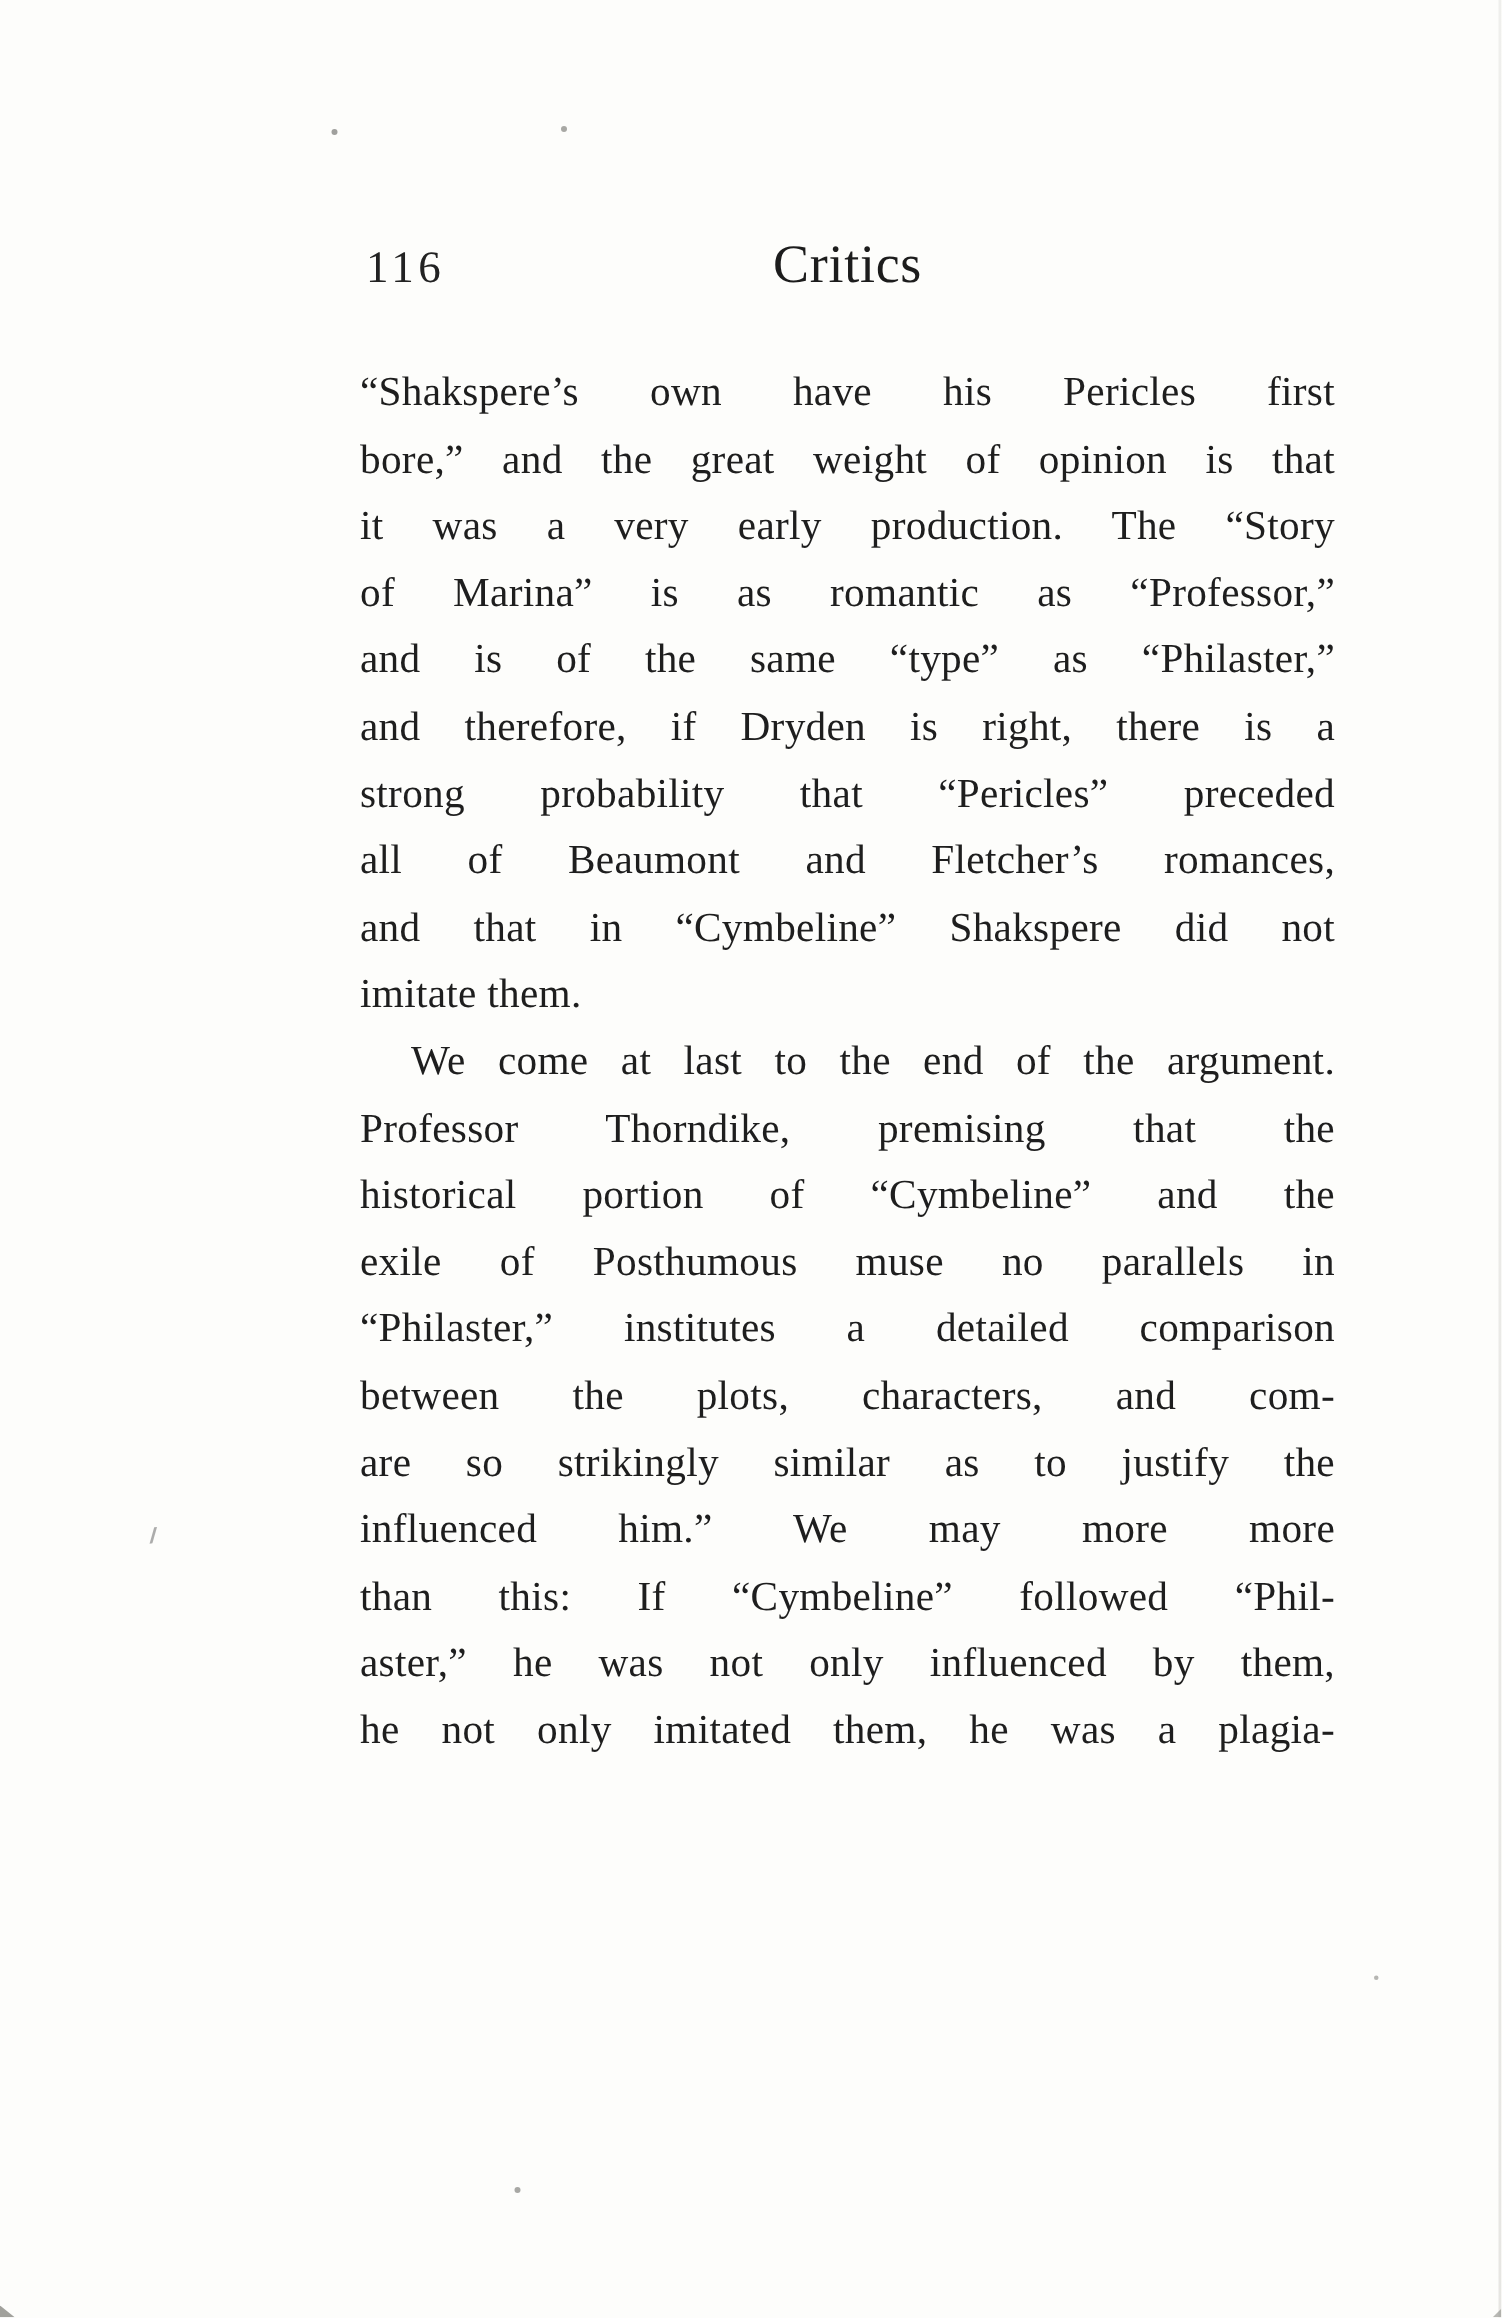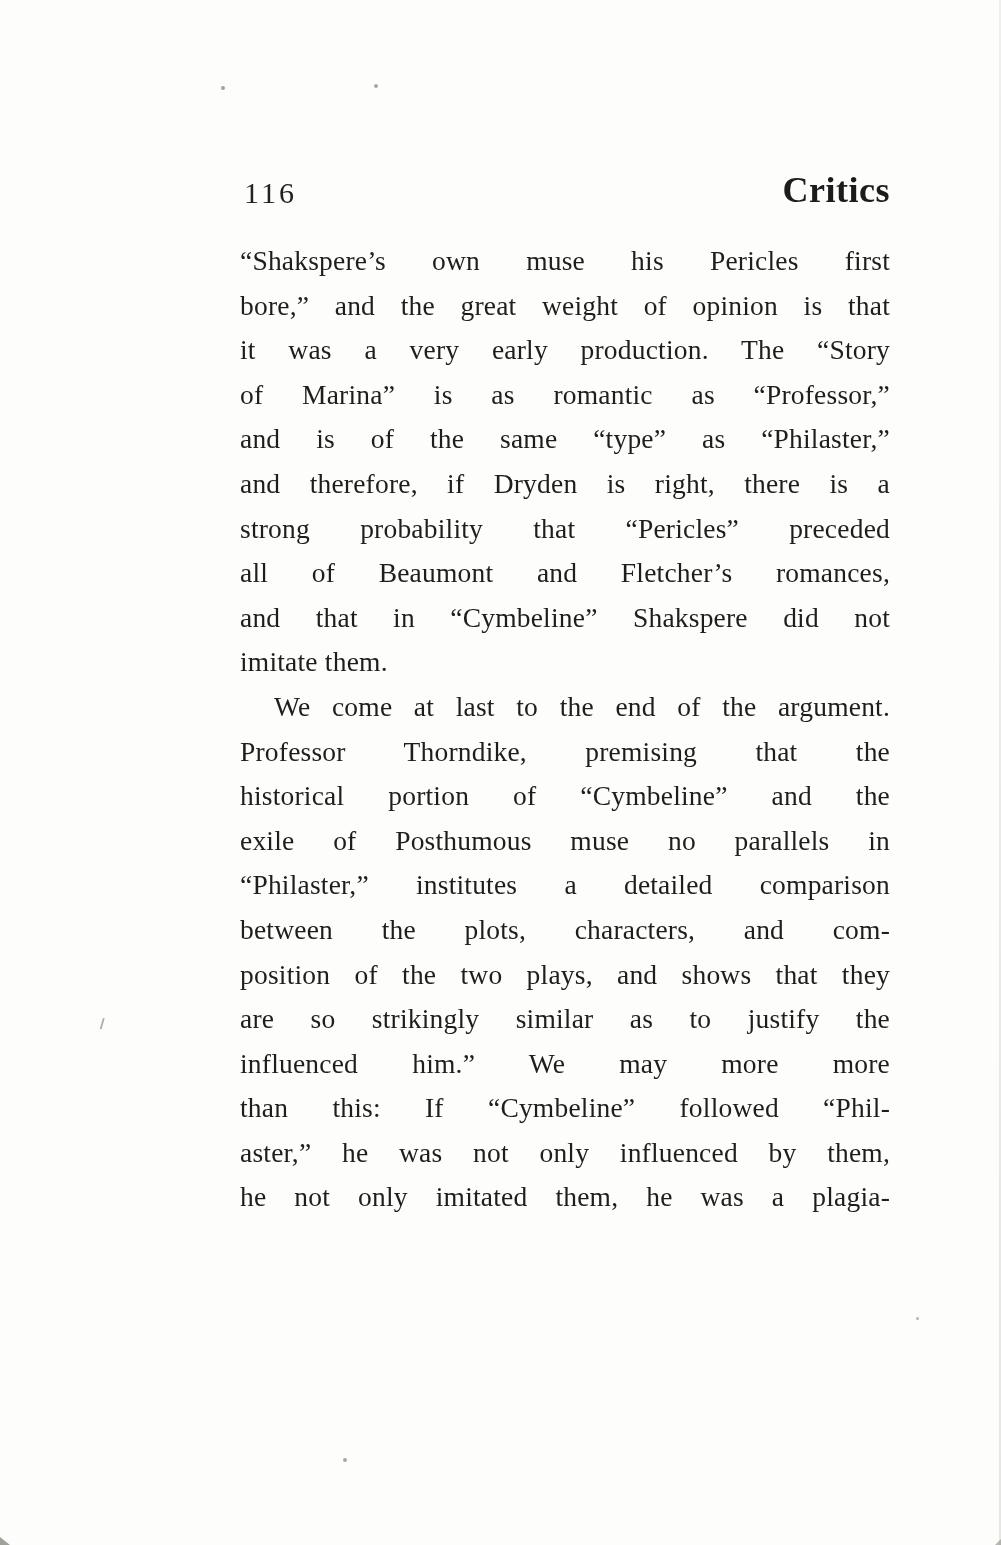--- a/index.html
+++ b/index.html
@@ -39,42 +39,41 @@
     right: 0; bottom: 0;
     width: 6px; height: 6px;
     background: #9a9a95;
     clip-path: polygon(100% 0, 100% 100%, 0 100%);
     opacity: .7;
   }
 
   .header-row {
     position: absolute;
     left: 240px;
-    top: 169px;
+    top: 155px;
     width: 650px;
     height: 48px;
   }
   .page-number {
     position: absolute;
     left: 4px;
     top: 7px;
     font-size: 30px;
     letter-spacing: 3px;
     color: #222;
   }
   .running-title {
     position: absolute;
     left: 0;
     top: 0;
     width: 100%;
-    text-align: right;
+    text-align: center;
     font-size: 36px;
     letter-spacing: 0.5px;
     color: #1c1c1c;
-    font-weight: bold;
   }
 
   .text-block {
     position: absolute;
     left: 240px;
     top: 239px;
     width: 650px;
   }
   .line {
     height: 44.6px;
@@ -128,40 +127,39 @@
   <div class="mark-left"></div>
 
   <div class="header-row">
     <div class="page-number">116</div>
     <div class="running-title">Critics</div>
   </div>
 
   <div class="text-block">
 
     <div>
-      <div class="line">“Shakspere’s own muse his Pericles first</div>
+      <div class="line">“Shakspere’s own have his Pericles first</div>
       <div class="line">bore,” and the great weight of opinion is that</div>
       <div class="line">it was a very early production.  The “Story</div>
       <div class="line">of Marina” is as romantic as “Professor,”</div>
       <div class="line">and is of the same “type” as “Philaster,”</div>
       <div class="line">and therefore, if Dryden is right, there is a</div>
       <div class="line">strong probability that “Pericles” preceded</div>
       <div class="line">all of Beaumont and Fletcher’s romances,</div>
       <div class="line">and that in “Cymbeline” Shakspere did not</div>
       <div class="line lastline">imitate them.</div>
     </div>
 
     <div>
       <div class="line indent">We come at last to the end of the argument.</div>
       <div class="line">Professor Thorndike, premising that the</div>
       <div class="line">historical portion of “Cymbeline” and the</div>
       <div class="line">exile of Posthumous muse no parallels in</div>
       <div class="line">“Philaster,” institutes a detailed comparison</div>
       <div class="line">between the plots, characters, and com-</div>
-      <div class="line">position of the two plays, and shows that they</div>
       <div class="line">are so strikingly similar as to justify the</div>
       <div class="line">influenced him.”  We may more more</div>
       <div class="line">than this: If “Cymbeline” followed “Phil-</div>
       <div class="line">aster,” he was not only influenced by them,</div>
       <div class="line">he not only imitated them, he was a plagia-</div>
     </div>
 
   </div>
 
 </div>

